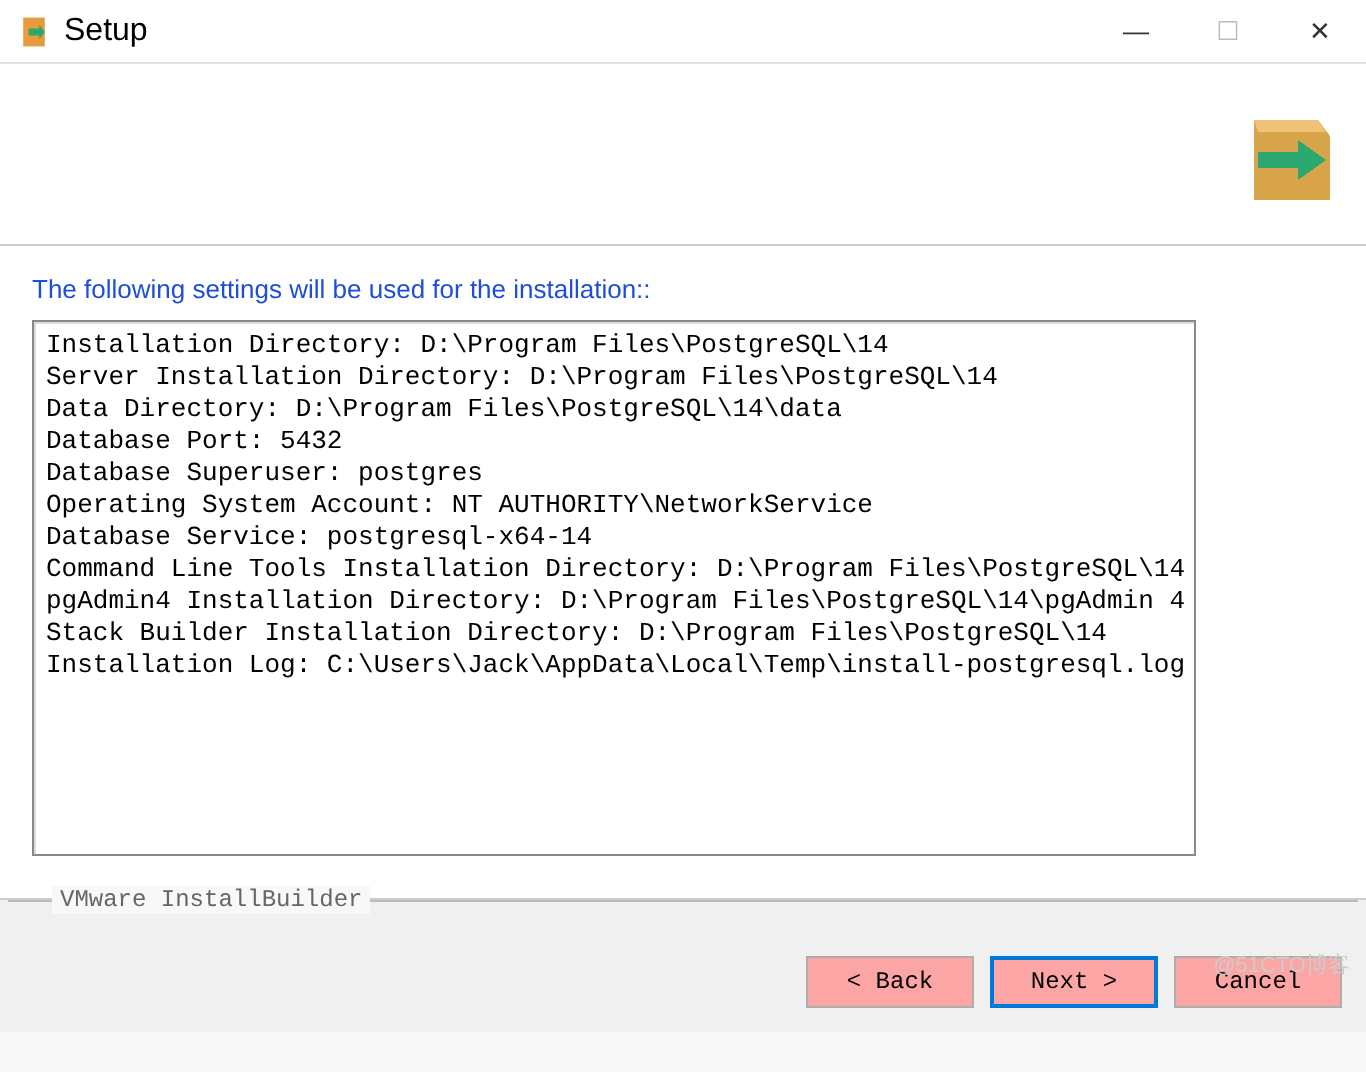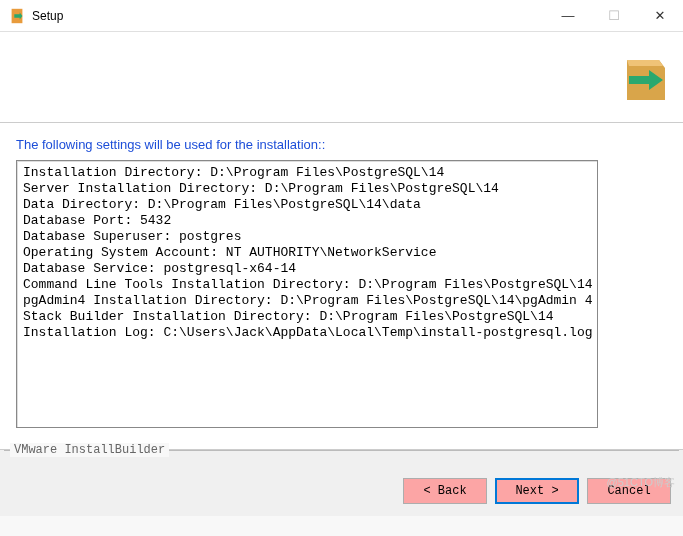--- a/index.html
+++ b/index.html
@@ -20,21 +20,21 @@
     }
     .titlebar-icon {
       width: 18px;
       height: 18px;
       margin-left: 8px;
       display: flex;
       align-items: center;
       justify-content: center;
     }
     .titlebar-title {
-      font-size: 12px;
+      font-size: 16px;
       margin-left: 6px;
       color: #000;
     }
     .titlebar-controls {
       margin-left: auto;
       display: flex;
       height: 100%;
     }
     .tctl {
       width: 46px;
@@ -91,21 +91,21 @@
       overflow: auto;
       box-shadow: inset 1px 1px 0 #ddd;
     }
     .footer-area {
       height: 66px;
       position: relative;
       background: #f0f0f0;
     }
     .footer-label {
       position: absolute;
-      left: 10px;
+      left: 26px;
       top: -7px;
       font-family: "Courier New", monospace;
       font-size: 12px;
       color: #666;
       background: #f8f8f8;
       padding: 0 4px;
     }
     .footer-rule {
       position: absolute;
       left: 4px;

